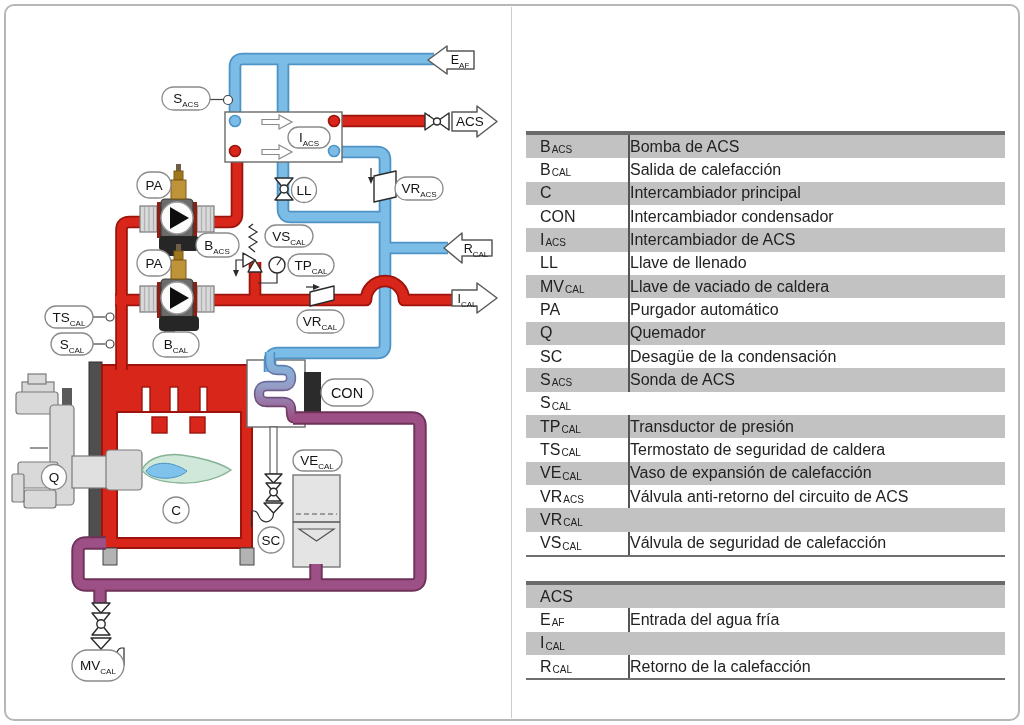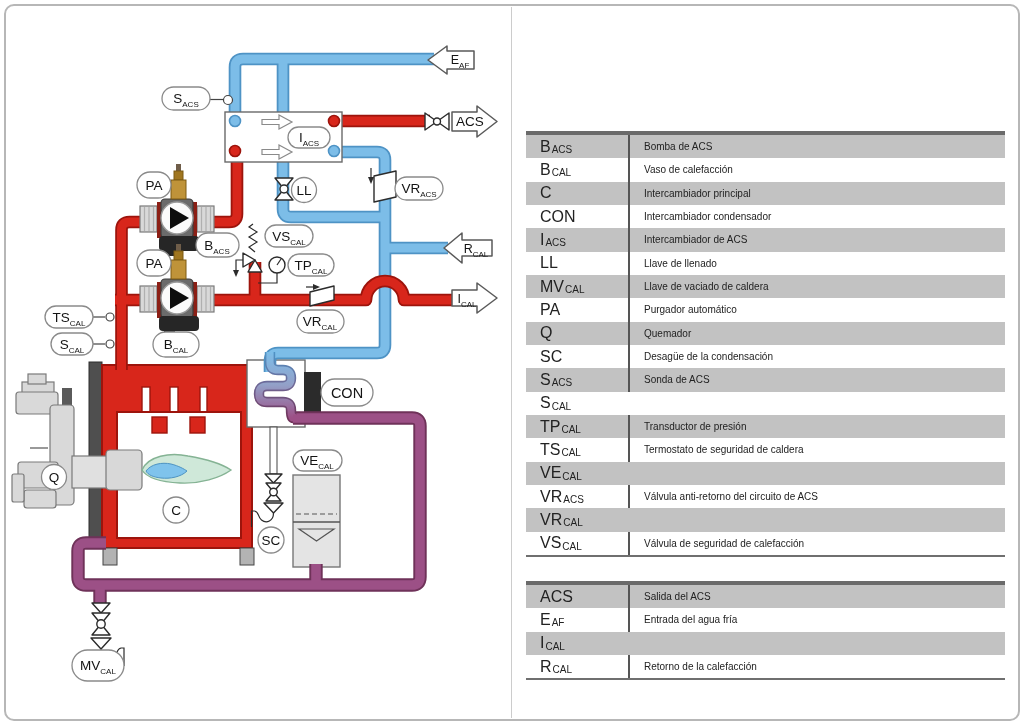--- a/index.html
+++ b/index.html
@@ -27,21 +27,21 @@
   .gp{fill:#d9d9d9;stroke:#7a7a7a;stroke-width:1.2;}
   .rib{stroke:#b0b0b0;stroke-width:1.2;}
   
   .sec{position:absolute;left:526px;width:479px;border-top:4.5px solid #6a6a6a;border-bottom:2px solid #6f6f6f;color:#222;}
   .sec1{top:131px;}
   .sec2{top:581px;}
   .lrow{display:flex;height:23.33px;background:#ffffff;}
   .lrow:nth-child(odd){background:#c2c2c2;}
   .abbr{width:102px;box-sizing:border-box;padding-left:14px;flex-shrink:0;display:flex;align-items:center;font-size:16px;}
   .as{font-size:10px;position:relative;top:3px;margin-left:1px;}
-  .desc{flex:1;border-left:2px solid #555555;box-sizing:border-box;padding-left:14px;display:flex;align-items:center;font-size:10px;white-space:nowrap;}
+  .desc{flex:1;border-left:2px solid #555555;box-sizing:border-box;display:flex;align-items:center;font-size:16px;white-space:nowrap;}
 </style>
 </head>
 <body>
 
 <div class="frame"></div>
 <div class="vdivider"></div>
 
 <svg width="1024" height="725" viewBox="0 0 1024 725">
   <defs>
     <linearGradient id="serpI" gradientUnits="userSpaceOnUse" x1="0" y1="352" x2="0" y2="418">
@@ -323,21 +323,21 @@
         <span>B</span>
         <span class="as">ACS</span>
       </div>
       <div class="desc">Bomba de ACS</div>
     </div>
   <div class="lrow">
       <div class="abbr">
         <span>B</span>
         <span class="as">CAL</span>
       </div>
-      <div class="desc">Vaso de calefacción</div>
+      <div class="desc">Salida de calefacción</div>
     </div>
   <div class="lrow">
       <div class="abbr">
         <span>C</span>
         <span class="as"></span>
       </div>
       <div class="desc">Intercambiador principal</div>
     </div>
   <div class="lrow">
       <div class="abbr">
@@ -413,20 +413,21 @@
         <span>TS</span>
         <span class="as">CAL</span>
       </div>
       <div class="desc">Termostato de seguridad de caldera</div>
     </div>
   <div class="lrow">
       <div class="abbr">
         <span>VE</span>
         <span class="as">CAL</span>
       </div>
+      <div class="desc">Vaso de expansión de calefacción</div>
     </div>
   <div class="lrow">
       <div class="abbr">
         <span>VR</span>
         <span class="as">ACS</span>
       </div>
       <div class="desc">Válvula anti-retorno del circuito de ACS</div>
     </div>
   <div class="lrow">
       <div class="abbr">
@@ -442,21 +443,20 @@
       <div class="desc">Válvula de seguridad de calefacción</div>
     </div>
 </div>
 
 <div class="sec sec2">
   <div class="lrow">
       <div class="abbr">
         <span>ACS</span>
         <span class="as"></span>
       </div>
-      <div class="desc">Salida del ACS</div>
     </div>
   <div class="lrow">
       <div class="abbr">
         <span>E</span>
         <span class="as">AF</span>
       </div>
       <div class="desc">Entrada del agua fría</div>
     </div>
   <div class="lrow">
       <div class="abbr">

